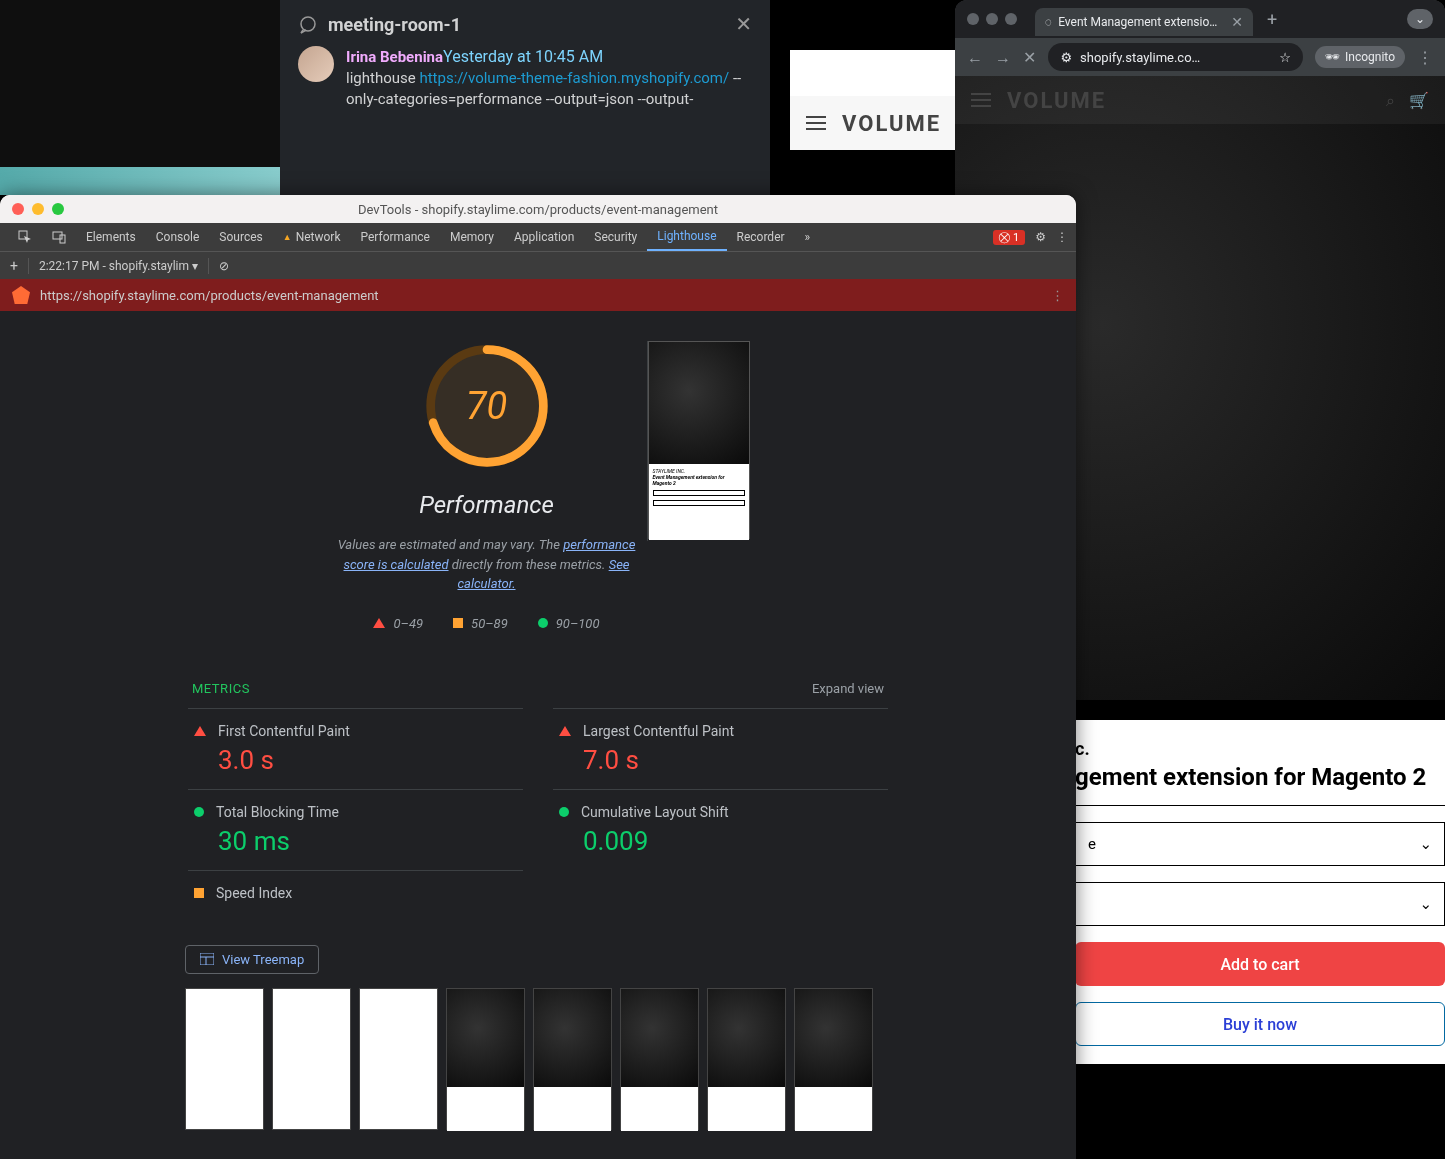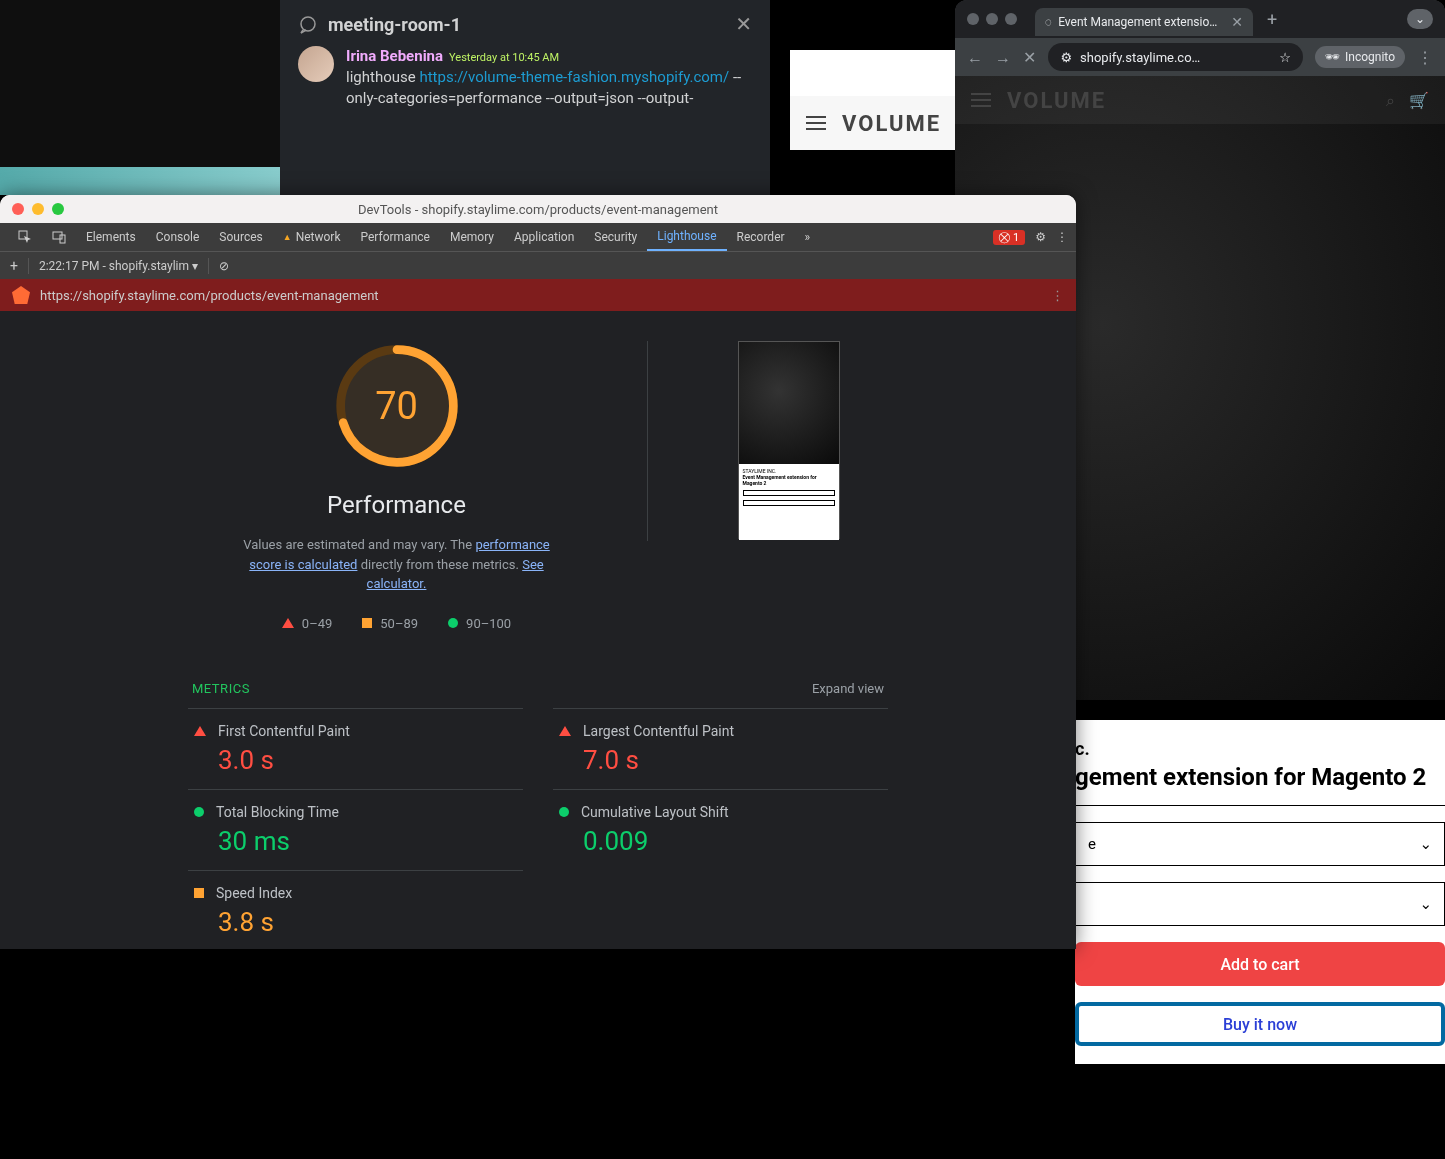--- a/index.html
+++ b/index.html
@@ -8,21 +8,21 @@
 
 .slack { position: absolute; top: 0; left: 280px; width: 490px; height: 195px; background: #222529; color: #d1d2d3; padding: 12px 18px; z-index: 2; }
 .slack-header { display: flex; align-items: center; justify-content: space-between; margin-bottom: 10px; }
 .slack-channel { display: flex; align-items: flex-end; gap: 10px; font-weight: 700; font-size: 18px; color: #d1d2d3; }
 .slack-close { color: #999; font-size: 20px; cursor: pointer; }
 .slack-msg { display: flex; gap: 12px; margin-bottom: 8px; padding-left: 48px; }
 .slack-msg.with-avatar { padding-left: 0; }
 .slack-avatar { width: 36px; height: 36px; border-radius: 50%; background: linear-gradient(135deg, #c4a590, #e5ccba); flex-shrink: 0; }
 .slack-body { font-size: 15px; line-height: 1.4; }
 .slack-user { font-weight: 700; color: #f0abfc; }
-.slack-time { color: #bef264; font-size: 11px; margin-left: 6px; }
+.slack-time { color: #7dd3fc; font-size: 16px; }
 .slack-link { color: #1d9bd1; }
 .slack-text { color: #d1d2d3; }
 
 
 .browser { position: absolute; top: 0; right: 0; width: 490px; height: 700px; background: #3c4043; z-index: 1; border-radius: 12px 12px 0 0; overflow: hidden; }
 .browser-titlebar { height: 38px; background: #202124; display: flex; align-items: center; padding: 0 12px; gap: 6px; }
 .traffic { display: flex; gap: 7px; margin-right: 12px; }
 .traffic span { width: 12px; height: 12px; border-radius: 50%; background: #5f6368; }
 .browser-tab { background: #3c4043; padding: 6px 10px; border-radius: 8px 8px 0 0; font-size: 12px; color: #e8eaed; display: flex; align-items: center; gap: 6px; margin-top: 6px; }
 .tab-close { margin-left: 8px; color: #9aa0a6; font-size: 14px; }
@@ -38,42 +38,42 @@
 .hamburger { display: flex; flex-direction: column; gap: 4px; }
 .hamburger span { width: 20px; height: 2px; background: #444; }
 .product-img { position: absolute; top: 0; left: 0; right: 0; bottom: 0; background: radial-gradient(ellipse at 30% 40%, #2a2a2a, #0a0a0a); }
 
 
 .storefront2 { position: absolute; top: 50px; left: 790px; width: 390px; height: 100px; background: #fff; z-index: 0; }
 .sf2-bar { height: 46px; display: flex; align-items: center; justify-content: flex-end; padding: 0 20px; gap: 10px; font-size: 14px; color: #333; }
 .sf2-header { height: 54px; display: flex; align-items: center; padding: 0 16px; gap: 16px; background: rgba(0,0,0,0.03); }
 
 
-.devtools { position: absolute; top: 195px; left: 0; width: 1076px; height: 754px; background: #fff; z-index: 3; border-radius: 10px 10px 0 0; overflow: hidden; box-shadow: 0 0 20px rgba(0,0,0,0.5); }
+.devtools { position: absolute; top: 195px; left: 0; width: 1076px; height: 965px; background: #fff; z-index: 3; border-radius: 10px 10px 0 0; overflow: hidden; box-shadow: 0 0 20px rgba(0,0,0,0.5); }
 .dt-titlebar { height: 28px; background: #f3f1f1; display: flex; align-items: center; padding: 0 12px; position: relative; }
 .dt-traffic { display: flex; gap: 8px; }
 .dt-traffic span { width: 12px; height: 12px; border-radius: 50%; }
 .dt-traffic span:nth-child(1) { background: #ff5f57; }
 .dt-traffic span:nth-child(2) { background: #febc2e; }
 .dt-traffic span:nth-child(3) { background: #28c840; }
 .dt-title { position: absolute; left: 50%; transform: translateX(-50%); font-size: 13px; color: #555; }
 .dt-tabs { height: 28px; background: #3c3c3c; display: flex; align-items: center; padding: 0 8px; font-size: 12px; color: #ccc; gap: 0; }
 .dt-tab { padding: 0 10px; height: 28px; display: flex; align-items: center; cursor: pointer; white-space: nowrap; }
 .dt-tab.active { color: #6fb2ff; border-bottom: 2px solid #6fb2ff; }
 .dt-tab.warn::before { content: "▲"; color: #f5a623; margin-right: 4px; font-size: 9px; }
 .dt-tabs-right { margin-left: auto; display: flex; align-items: center; gap: 10px; }
 .err-badge { background: #d93025; color: #fff; border-radius: 3px; padding: 1px 6px; font-size: 11px; display: flex; align-items: center; gap: 3px; }
 .dt-toolbar2 { height: 28px; background: #3c3c3c; border-top: 1px solid #555; display: flex; align-items: center; padding: 0 10px; font-size: 12px; color: #ccc; gap: 10px; }
 .dt-plus { font-size: 14px; }
 .dt-report-bar { height: 32px; background: #7f1d1d; display: flex; align-items: center; padding: 0 12px; color: #ccc; font-size: 13px; }
 .lh-icon { width: 18px; height: 18px; background: #ff6b35; margin-right: 10px; clip-path: polygon(50% 0, 100% 35%, 85% 100%, 15% 100%, 0 35%); }
 .dt-dots { margin-left: auto; color: #999; }
 
 .lh-body { background: #202124; color: #e8eaed; height: calc(100% - 116px); overflow: hidden; padding: 30px 0; }
-.lh-top { display: flex; justify-content: center; gap: 90px; align-items: flex-start; }
+.lh-top { display: flex; justify-content: center; align-items: flex-start; font-style: italic; }
 .lh-gauge-wrap { text-align: center; }
 .lh-gauge { width: 130px; height: 130px; position: relative; margin: 0 auto; }
 .lh-gauge svg { width: 100%; height: 100%; }
 .lh-gauge-text { position: absolute; top: 50%; left: 50%; transform: translate(-50%, -50%); font-size: 38px; font-weight: 400; color: #ffa333; }
 .lh-gauge-label { font-size: 24px; margin-top: 20px; color: #e8eaed; }
 .lh-desc { font-size: 13px; color: #9aa0a6; margin-top: 16px; max-width: 320px; line-height: 1.5; margin-left: auto; margin-right: auto; }
 .lh-desc a { color: #8ab4f8; text-decoration: underline; }
 .lh-legend { display: flex; gap: 30px; justify-content: center; margin-top: 22px; font-size: 13px; color: #9aa0a6; }
 .lh-legend span { display: flex; align-items: center; gap: 8px; }
 .tri-red { width: 0; height: 0; border-left: 6px solid transparent; border-right: 6px solid transparent; border-bottom: 10px solid #ff4e42; }
@@ -103,21 +103,21 @@
 .fs-frame.dark .fs-img { height: 98px; background: radial-gradient(circle at 40% 40%, #333, #0a0a0a); }
 .fs-frame.dark .fs-txt { height: 44px; background: #fff; font-size: 4px; padding: 2px; color: #000; }
 
 
 .product-panel { position: absolute; top: 720px; right: 0; width: 370px; background: #fff; padding: 18px 0 18px 0; z-index: 2; }
 .pp-vendor { font-size: 18px; font-weight: 700; color: #000; }
 .pp-title { font-size: 24px; font-weight: 700; color: #000; margin-top: 4px; border-bottom: 1px solid #000; padding-bottom: 14px; }
 .pp-select { width: 100%; height: 44px; border: 1px solid #000; margin-top: 16px; background: #fff; font-size: 15px; padding: 0 12px; display: flex; align-items: center; justify-content: space-between; }
 .pp-btn { width: 100%; height: 44px; margin-top: 16px; border-radius: 6px; display: flex; align-items: center; justify-content: center; font-size: 16px; font-weight: 500; }
 .pp-btn.primary { background: #ef4444; color: #fff; }
-.pp-btn.outline { background: #fff; border: 4px solid #0369a1; color: #2b3fd6; }
+.pp-btn.outline { background: #fff; border: 1px solid #0369a1; color: #2b3fd6; }
 
 
 .left-strip { position: absolute; top: 0; left: 0; width: 280px; height: 195px; background: #0f0f0f; z-index: 1; }
 .left-strip::after { content: ""; position: absolute; bottom: 0; left: 0; right: 0; height: 28px; background: linear-gradient(to right, #5aa, #8cc); }
 </style>
 </head>
 <body>
 
 <div class="left-strip"></div>
 
@@ -354,21 +354,20 @@
               <i class="ci-green"></i>
               <span>Cumulative Layout Shift</span>
             </div>
           <div class="lh-metric-val val-green">0.009</div>
         </div>
         <div class="lh-metric half">
           <div class="lh-metric-hdr">
               <i class="sq-orange"></i>
               <span>Speed Index</span>
             </div>
-          <div class="lh-metric-val val-orange">3.8 s</div>
         </div>
         <div></div>
       </div>
     </div>
 
     <div class="treemap-btn">
       <svg width="14" height="12" viewBox="0 0 14 12">
           <rect x="0" y="0" width="14" height="12" fill="none" stroke="#8ab4f8"></rect>
           <line x1="0" y1="4" x2="14" y2="4" stroke="#8ab4f8"></line>
           <line x1="6" y1="4" x2="6" y2="12" stroke="#8ab4f8"></line>

